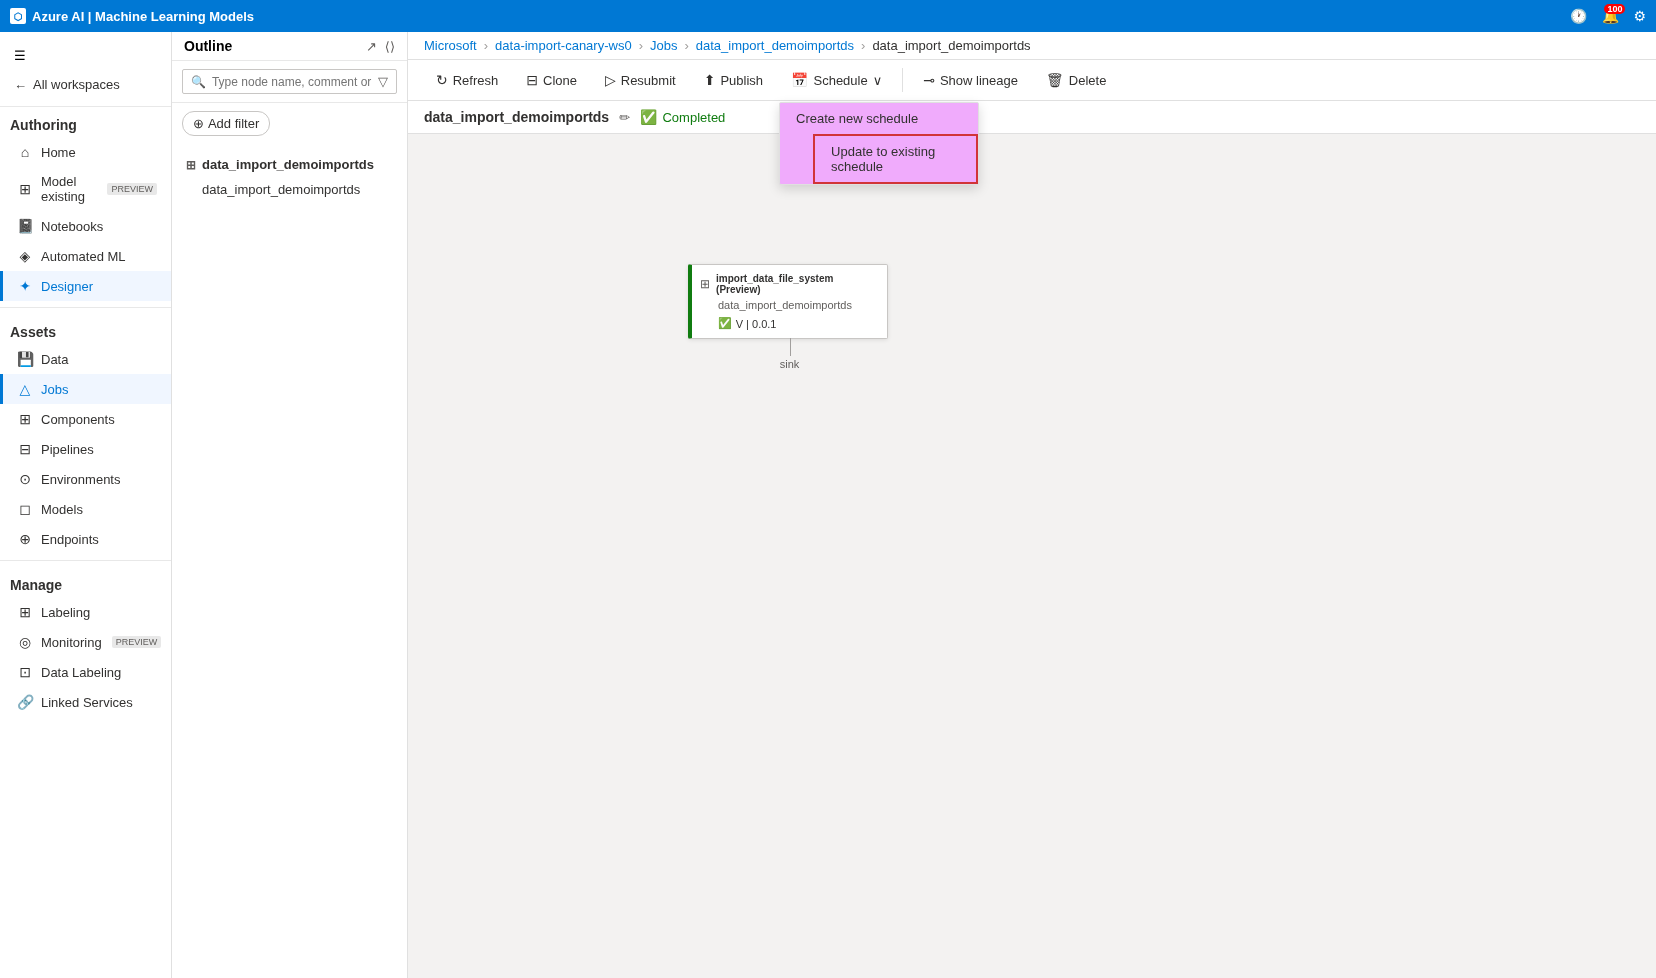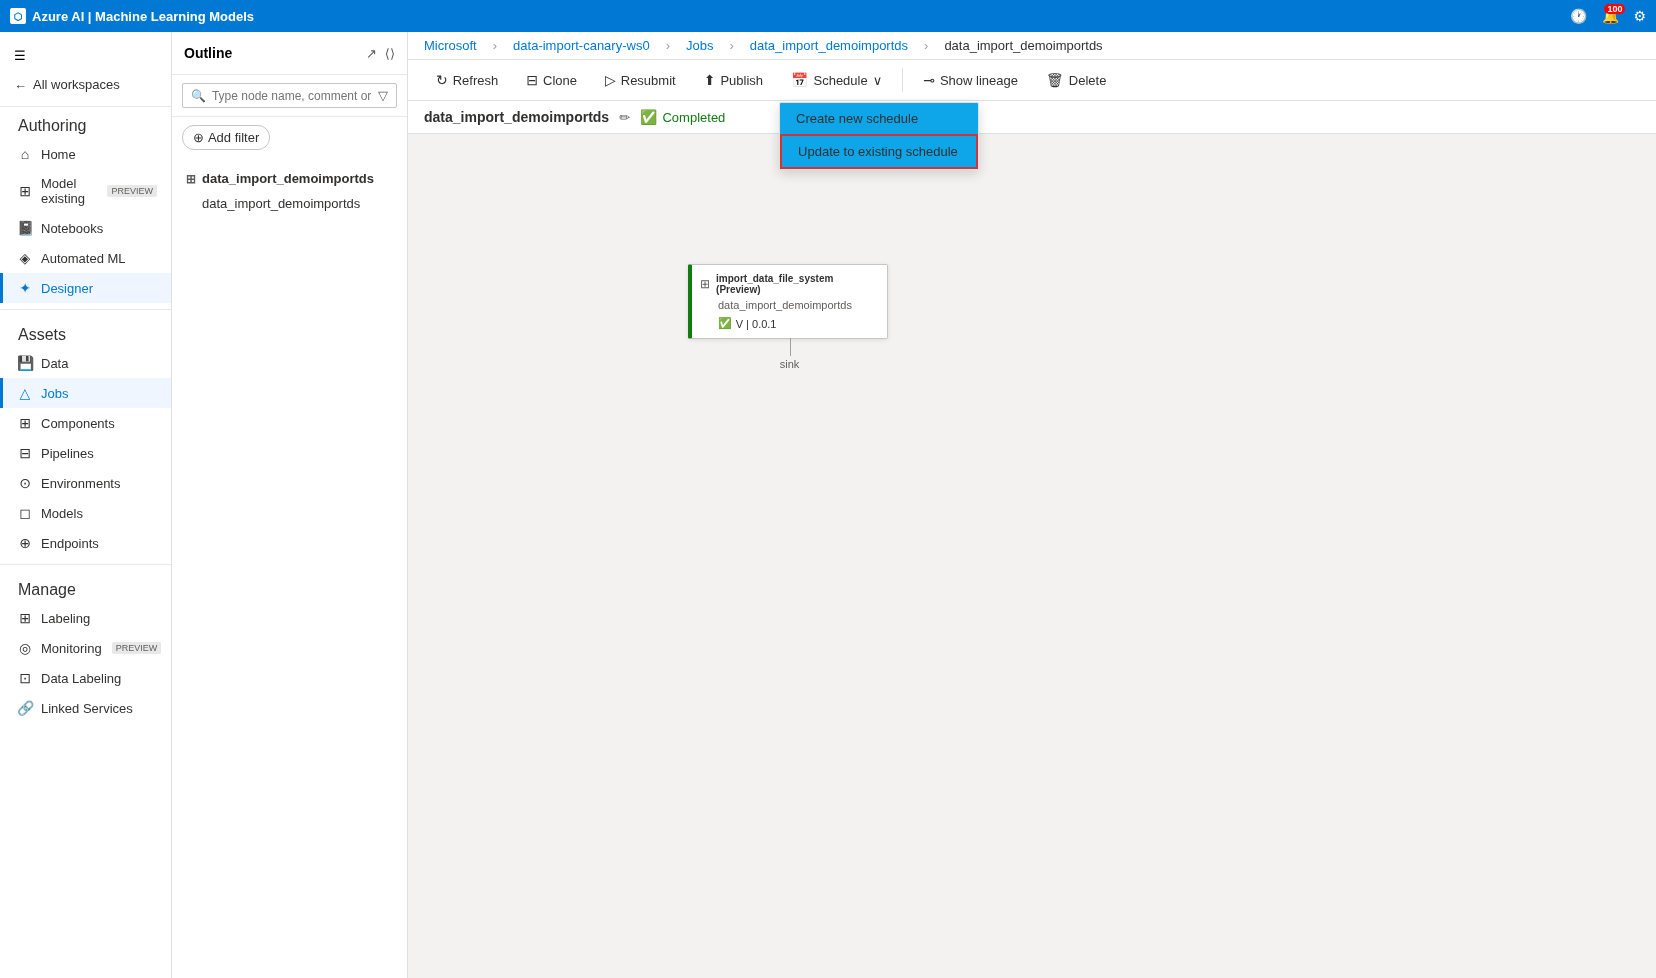--- a/index.html
+++ b/index.html
@@ -36,40 +36,40 @@
       background: #ffffff;
       border-right: 1px solid #e0e0e0;
       display: flex;
       flex-direction: column;
       overflow-y: auto;
       flex-shrink: 0;
     }
     .sidebar-top { padding: 8px 0; border-bottom: 1px solid #e8e8e8; }
     .sidebar-hamburger { padding: 8px 14px; cursor: pointer; display: flex; align-items: center; }
     .sidebar-allws { padding: 6px 14px; display: flex; align-items: center; gap: 6px; cursor: pointer; color: #323130; font-size: 12px; }
-    .sidebar-section-label { padding: 10px 14px 4px 18px; font-size: 16px; font-weight: 400; color: #323130; text-transform: none; letter-spacing: 0; }
+    .sidebar-section-label { padding: 10px 14px 4px 10px; font-size: 14px; font-weight: 700; color: #323130; text-transform: none; letter-spacing: 0; }
     .sidebar-item { padding: 7px 14px; display: flex; align-items: center; gap: 8px; cursor: pointer; color: #323130; font-size: 13px; border-left: 3px solid transparent; }
     .sidebar-item.active { color: #0078d4; background: #f0f6ff; border-left: 3px solid #0078d4; }
     .sidebar-item .icon { font-size: 14px; width: 16px; text-align: center; flex-shrink: 0; }
     .sidebar-divider { height: 1px; background: #e8e8e8; margin: 6px 0; }
     .preview-badge { background: #e8e8e8; color: #605e5c; font-size: 9px; padding: 1px 4px; border-radius: 2px; margin-left: 2px; }
 
     
     .outline-panel {
       width: 236px;
       background: #ffffff;
       border-right: 1px solid #e0e0e0;
       display: flex;
       flex-direction: column;
       flex-shrink: 0;
     }
     .outline-header {
       display: flex;
       align-items: center;
-      padding: 13px 12px;
+      padding: 6px 12px;
       border-bottom: 1px solid #e8e8e8;
       gap: 0;
     }
     .outline-title { font-weight: 600; font-size: 14px; flex: 1; }
     .outline-header-icons { display: flex; gap: 8px; color: #605e5c; }
     .outline-search { padding: 8px 10px; border-bottom: 1px solid #e8e8e8; }
     .outline-search-box {
       display: flex;
       align-items: center;
       border: 1px solid #c8c6c4;
@@ -112,21 +112,21 @@
       flex-direction: column;
       background: #f3f2f1;
       overflow: hidden;
     }
 
     
     .breadcrumb-bar {
       padding: 6px 16px;
       display: flex;
       align-items: flex-start;
-      gap: 16px;
+      gap: 7px;
       background: white;
       border-bottom: 1px solid #e0e0e0;
       font-size: 12px;
       color: #605e5c;
     }
     .breadcrumb-link { color: #0078d4; cursor: pointer; text-decoration: none; }
     .breadcrumb-sep { color: #a19f9d; }
     .breadcrumb-current { color: #323130; }
 
     
@@ -152,35 +152,36 @@
     }
     .toolbar-btn .btn-icon { font-size: 14px; }
     .toolbar-btn.schedule-btn { position: relative; }
     .toolbar-separator { width: 1px; height: 24px; background: #e0e0e0; margin: 0 4px; }
 
     
     .schedule-dropdown {
       position: absolute;
       top: 36px;
       left: 0;
-      background: #0ea5e9;
+      background: #f0abfc;
       border: 1px solid #e0e0e0;
       box-shadow: 0 4px 12px rgba(0,0,0,0.15);
       z-index: 500;
       min-width: 200px;
       border-radius: 2px;
     }
     .dropdown-item {
       padding: 8px 16px;
       cursor: pointer;
       color: #323130;
       font-size: 13px;
     }
     .dropdown-item.highlighted {
       border: 2px solid #d13438;
+      margin-left: 33px;
     }
 
     
     .job-header {
       display: flex;
       align-items: center;
       padding: 8px 16px;
       background: white;
       border-bottom: 1px solid #e0e0e0;
       gap: 10px;

